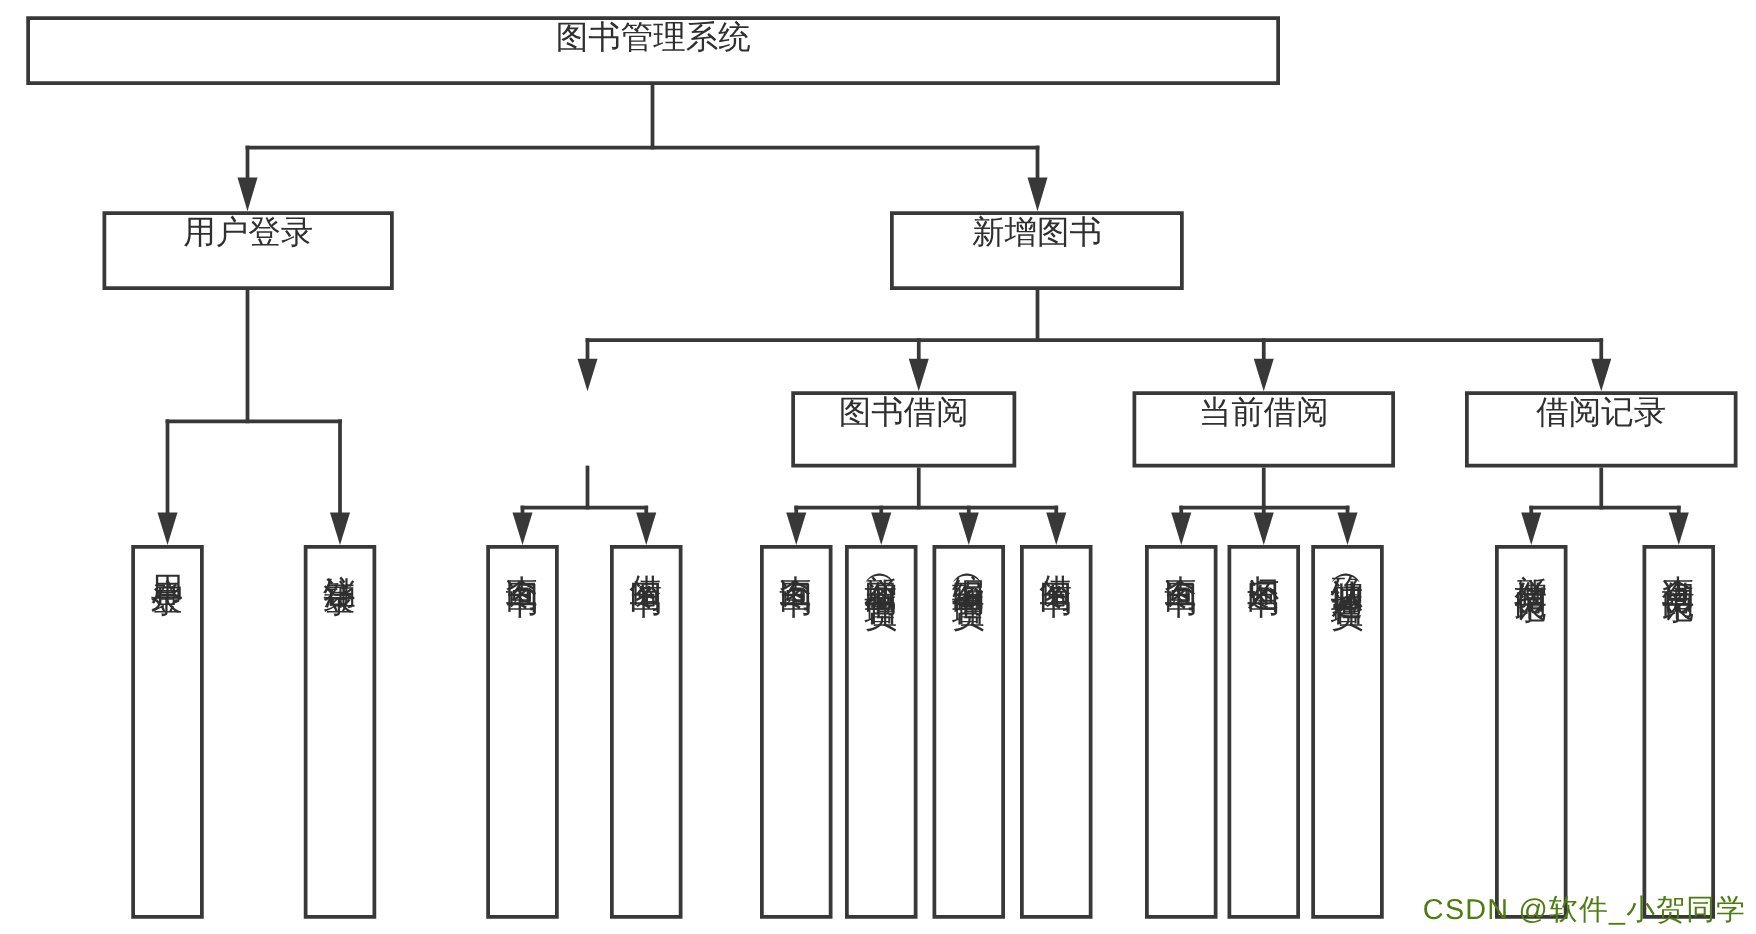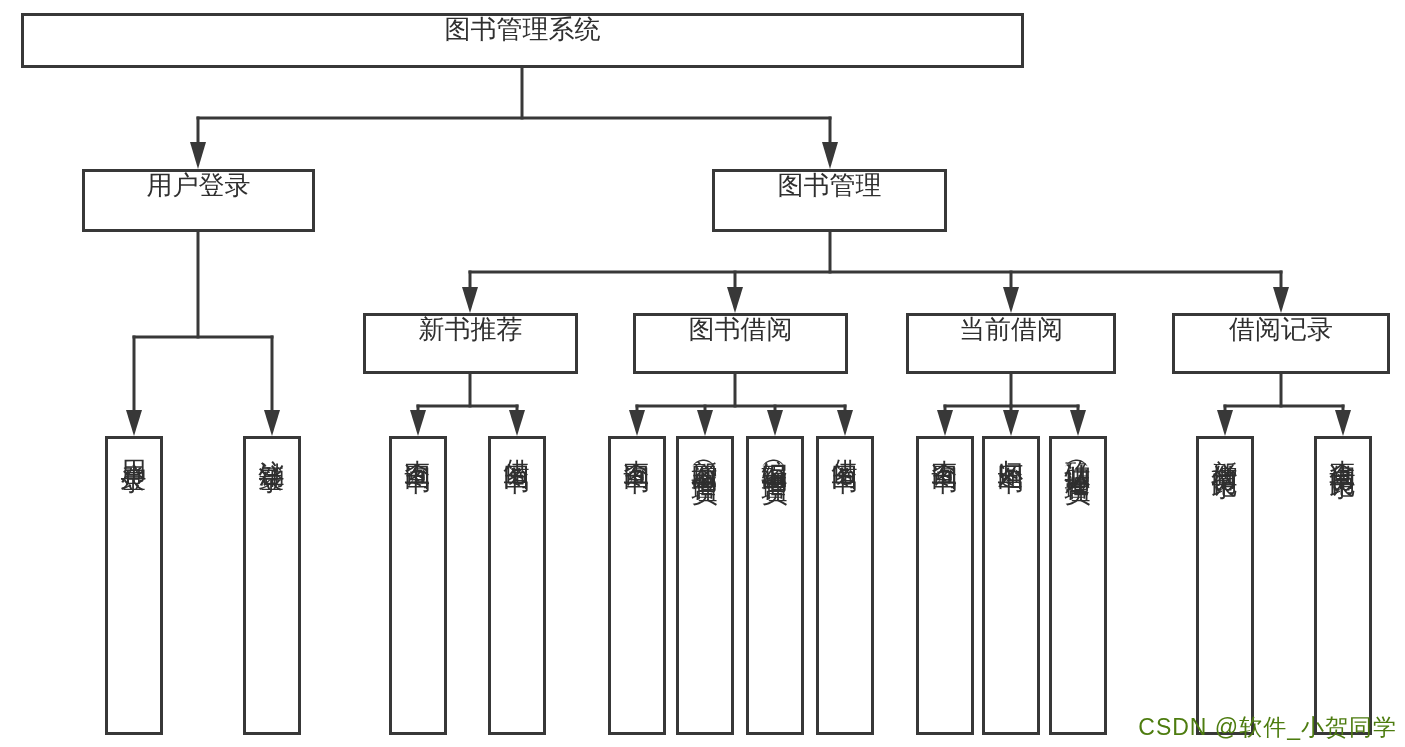--- a/index.html
+++ b/index.html
@@ -130,27 +130,24 @@
   </svg>
 
   <div class="node" style="left:21px; top:13px; width:1003px; height:55px;">
     <span>图书管理系统</span>
   </div>
 
   <div class="node" style="left:82px; top:169px; width:233px; height:63px;">
     <span>用户登录</span>
   </div>
   <div class="node" style="left:712px; top:169px; width:235px; height:63px;">
-    <span>图书管理</span>
-  </div>
-
-  <div class="node" style="left:363px; top:313px; width:215px; height:61px;">
-    <span>新书推荐</span>
-  </div>
-  <div class="node" style="left:633px; top:313px; width:215px; height:61px;">
+    <span>新增图书</span>
+  </div>
+
+  <div class="node" style="left:633px; top:313px; width:180px; height:61px;">
     <span>图书借阅</span>
   </div>
   <div class="node" style="left:1172px; top:313px; width:218px; height:61px;">
     <span>借阅记录</span>
   </div>
   <div class="node" style="left:906px; top:313px; width:210px; height:61px;">
     <span>当前借阅</span>
   </div>
 
   <div class="node leaf" style="left:105px;">

